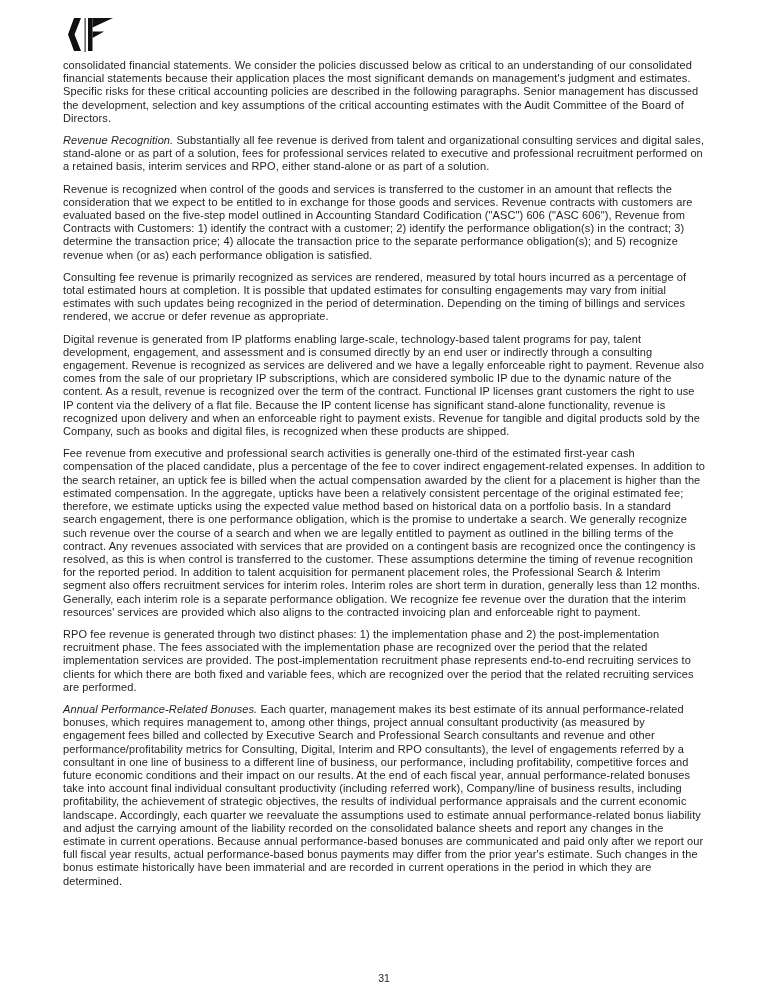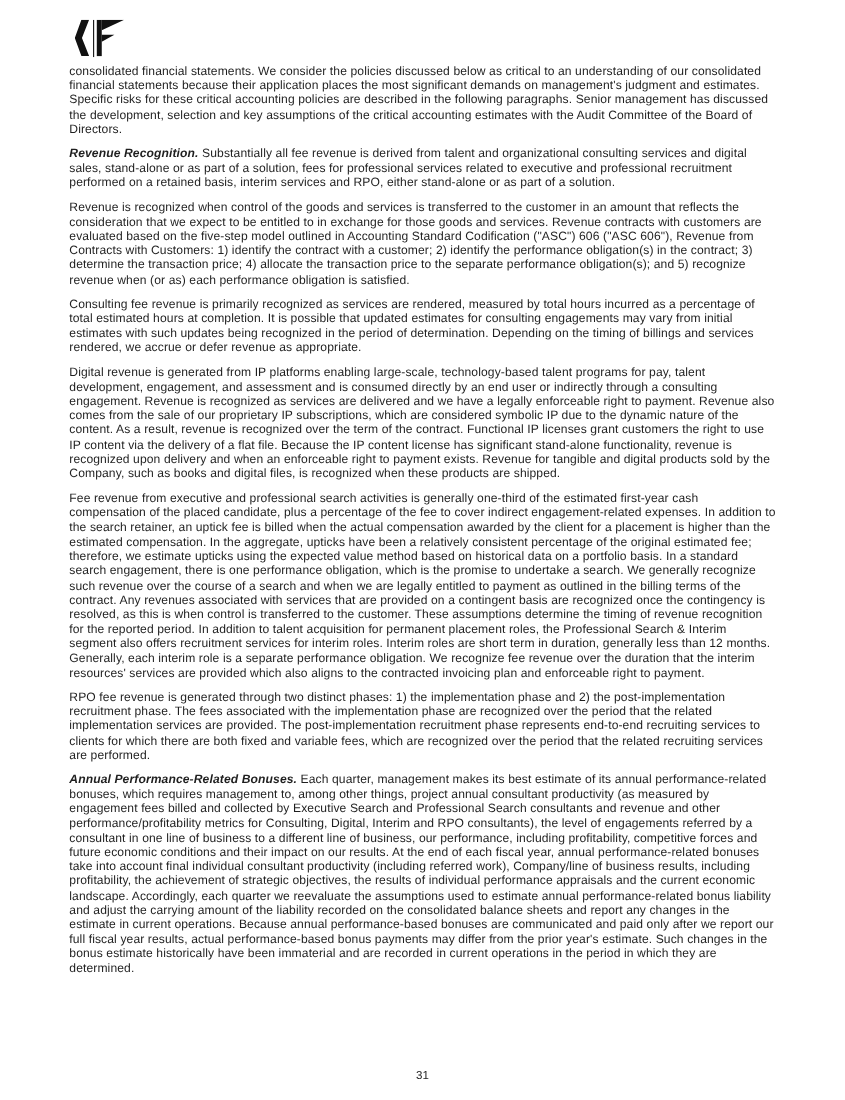--- a/index.html
+++ b/index.html
@@ -37,21 +37,20 @@
     letter-spacing: 0.1px;
   }
   .content p {
     margin: 0 0 9px 0;
   }
   .content p:last-child {
     margin-bottom: 16px;
   }
   .content em {
     font-style: italic;
-    font-weight: bold;
   }
   .page-footer {
     position: absolute;
     bottom: 14px;
     left: 0;
     width: 100%;
     text-align: center;
   }
   .page-number {
     font-size: 10.5px;

